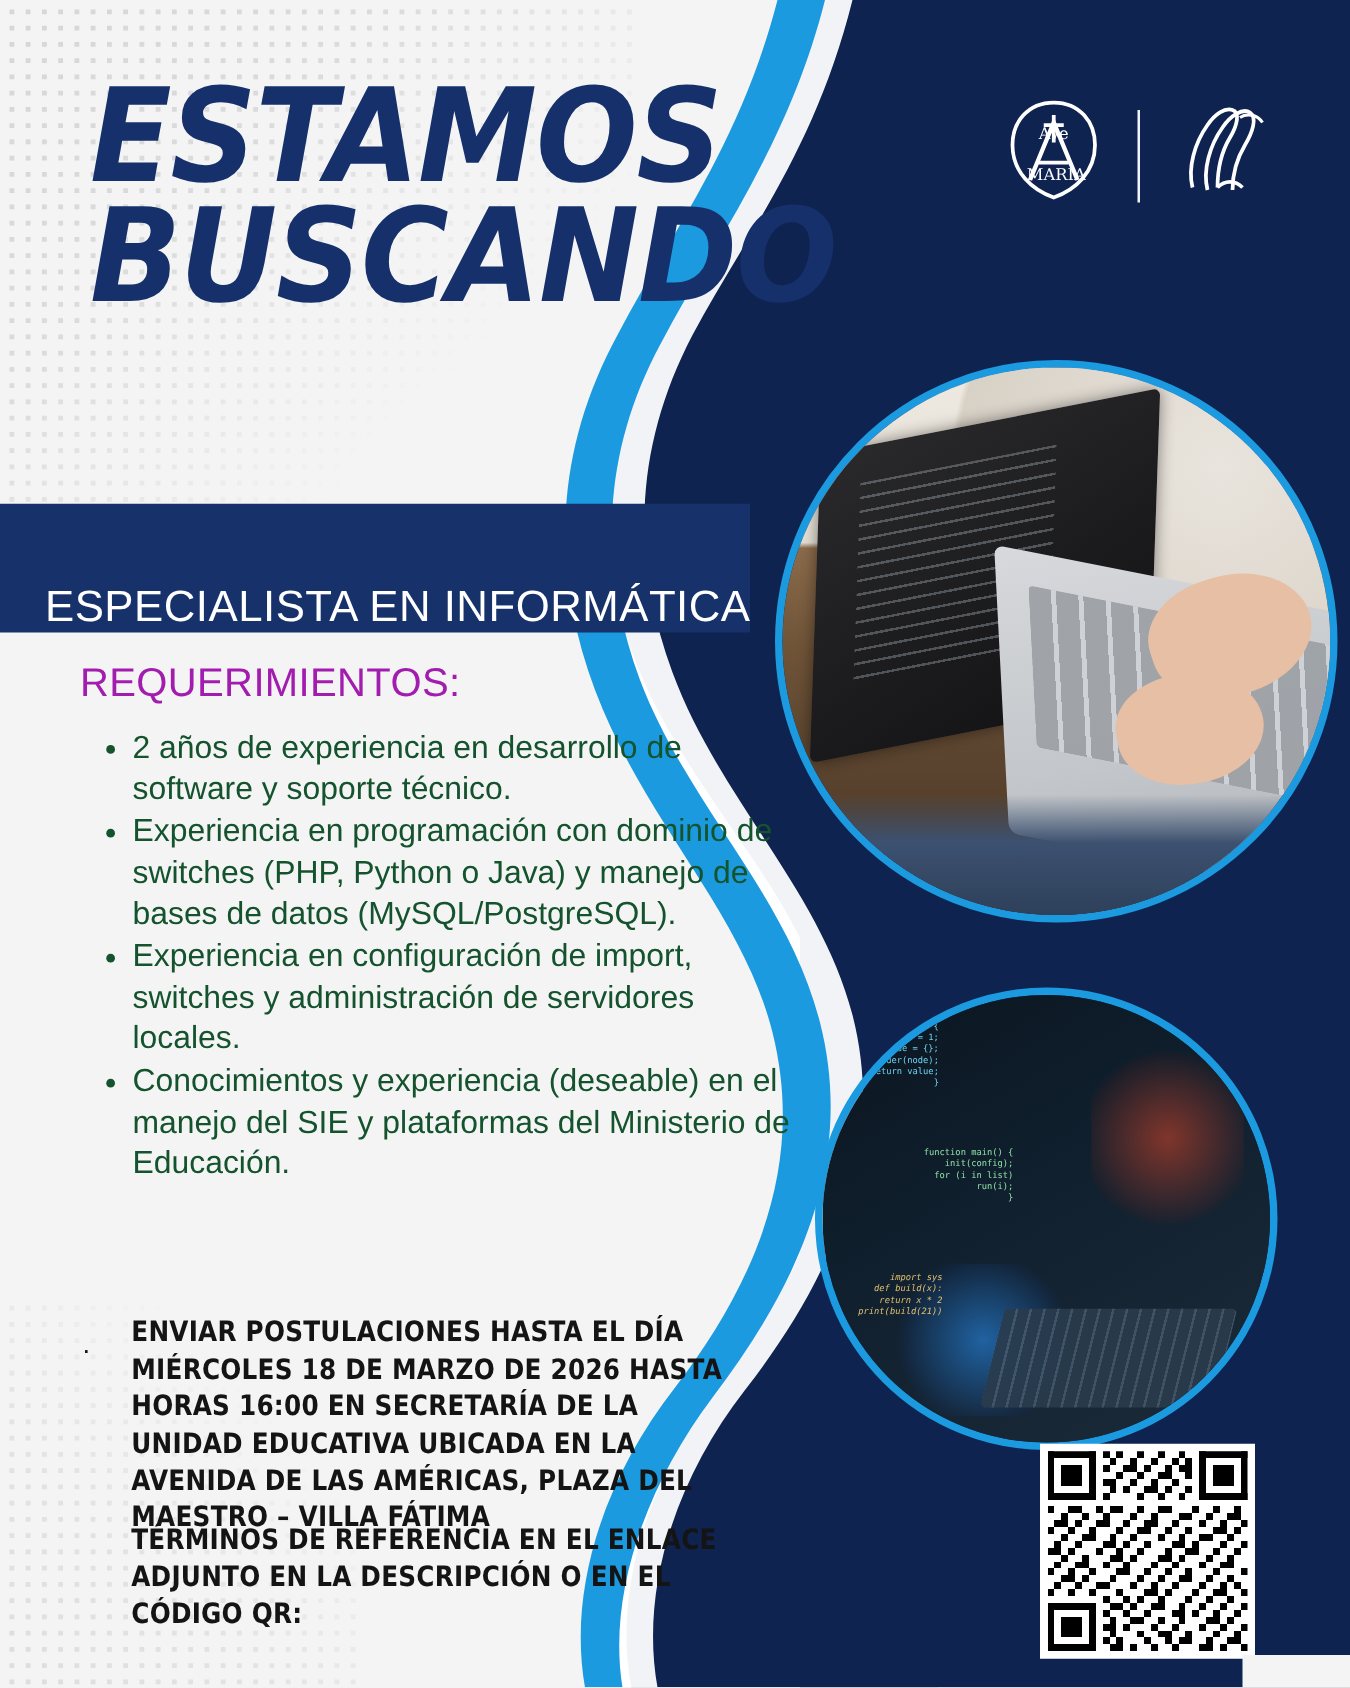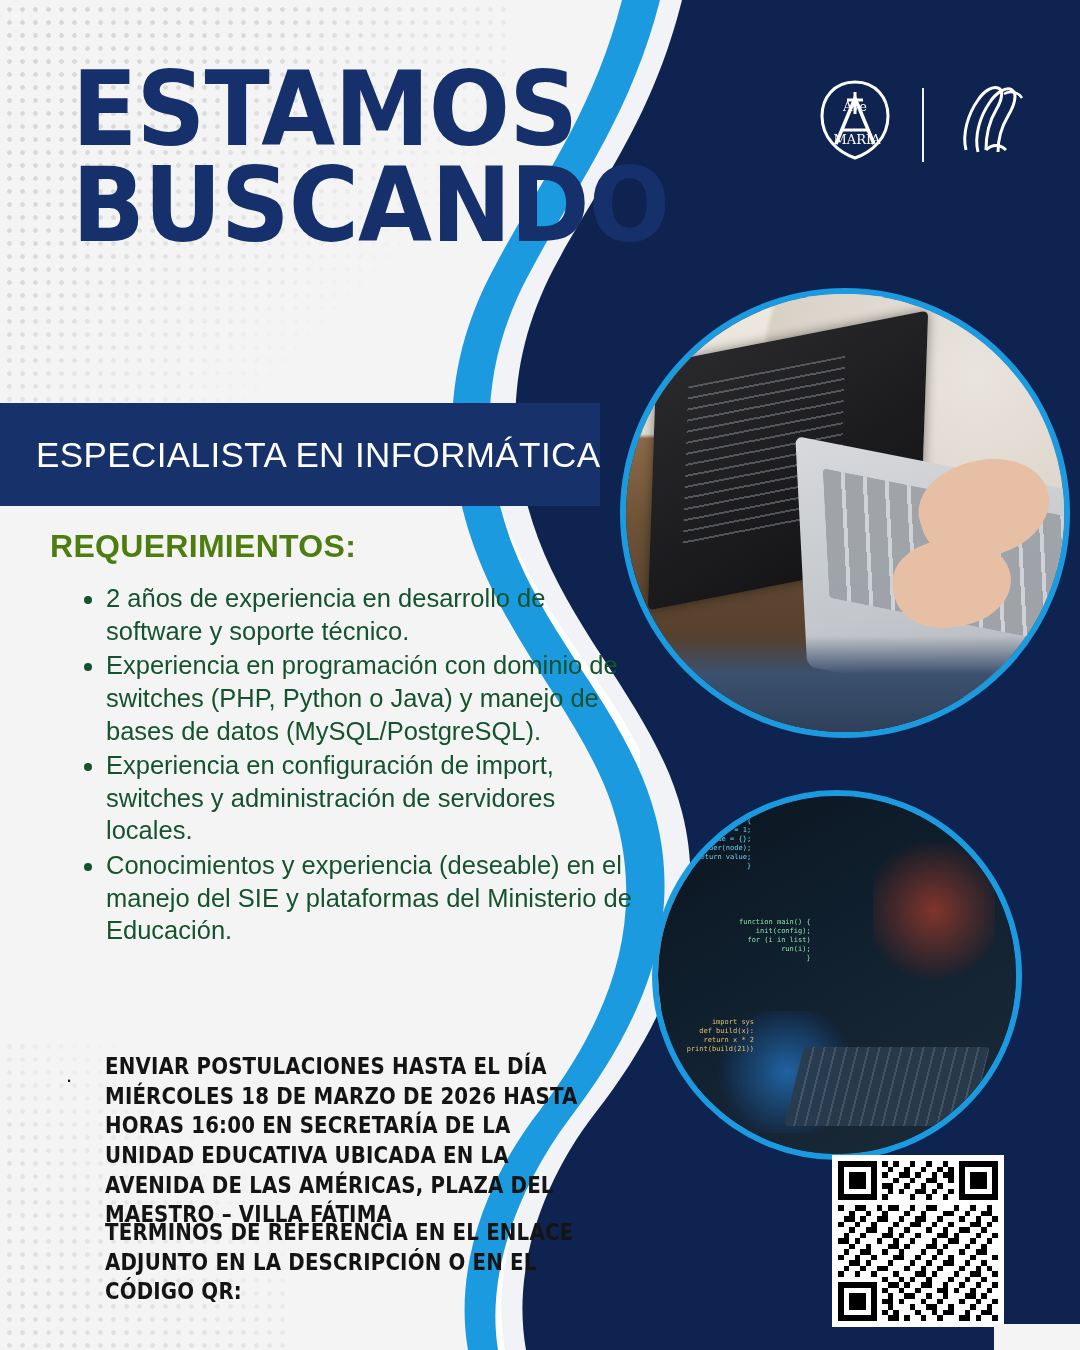--- a/index.html
+++ b/index.html
@@ -67,20 +67,21 @@
     height: 1350px;
     z-index: 3;
   }
 
   
   .title-block {
     position: absolute;
     left: 72px;
     top: 62px;
     z-index: 10;
+    font-style: italic;
   }
   .title-line {
     font-family: "DejaVu Sans", sans-serif;
     font-weight: bold;
     font-size: 104px;
     line-height: 0.92;
     letter-spacing: -1px;
     color: #15306b;
     transform: scaleX(0.92);
     transform-origin: left center;
@@ -90,39 +91,39 @@
   
   .role-band {
     position: absolute;
     left: 0;
     top: 403px;
     width: 600px;
     height: 103px;
     background: #17316a;
     z-index: 10;
     display: flex;
-    align-items: center;
+    align-items: flex-end;
   }
   .role-text {
     color: #ffffff;
     font-family: "Liberation Sans", sans-serif;
     font-size: 35px;
     letter-spacing: 0.4px;
     padding-left: 36px;
     white-space: nowrap;
   }
 
   
   .req-heading {
     position: absolute;
-    left: 50px;
+    left: 64px;
     top: 528px;
     font-size: 32px;
-    font-weight: bold;
-    color: #4d7c0f;
+    font-weight: normal;
+    color: #a21caf;
     z-index: 10;
     letter-spacing: 0.3px;
   }
   .req-list {
     position: absolute;
     left: 72px;
     top: 582px;
     width: 535px;
     margin: 0;
     padding: 0 0 0 34px;
@@ -260,21 +261,21 @@
     position: absolute;
     font-family: "DejaVu Sans Mono", monospace;
     font-size: 7px;
     line-height: 9px;
     white-space: pre;
     color: #7fd9a8;
     text-align: right;
   }
   .code-a { left: 6%;  top: 6%;  color: #6fd3f2; }
   .code-b { left: 10%; top: 34%; color: #8fe0a8; margin-left: 41px; }
-  .code-c { left: 8%;  top: 62%; color: #e0c070; }
+  .code-c { left: 8%;  top: 62%; color: #e0c070; font-style: italic; }
   .glow-red {
     position: absolute;
     right: 6%;
     top: 12%;
     width: 34%;
     height: 40%;
     background: radial-gradient(circle, rgba(220,70,40,0.55) 0%, rgba(120,30,20,0.1) 70%, transparent 75%);
   }
   .glow-blue {
     position: absolute;
@@ -292,21 +293,21 @@
     height: 22%;
     background: repeating-linear-gradient(90deg, #2a3b4c 0 9px, #44586b 9px 11px);
     transform: skewX(-14deg);
     opacity: 0.9;
     border-radius: 4px;
   }
 
   
   .logo {
     position: absolute;
-    right: 52px;
+    right: 64px;
     top: 78px;
     z-index: 20;
     display: flex;
     align-items: flex-end;
     gap: 28px;
   }
   .logo .divider {
     width: 2px;
     height: 74px;
     background: #ffffff;

